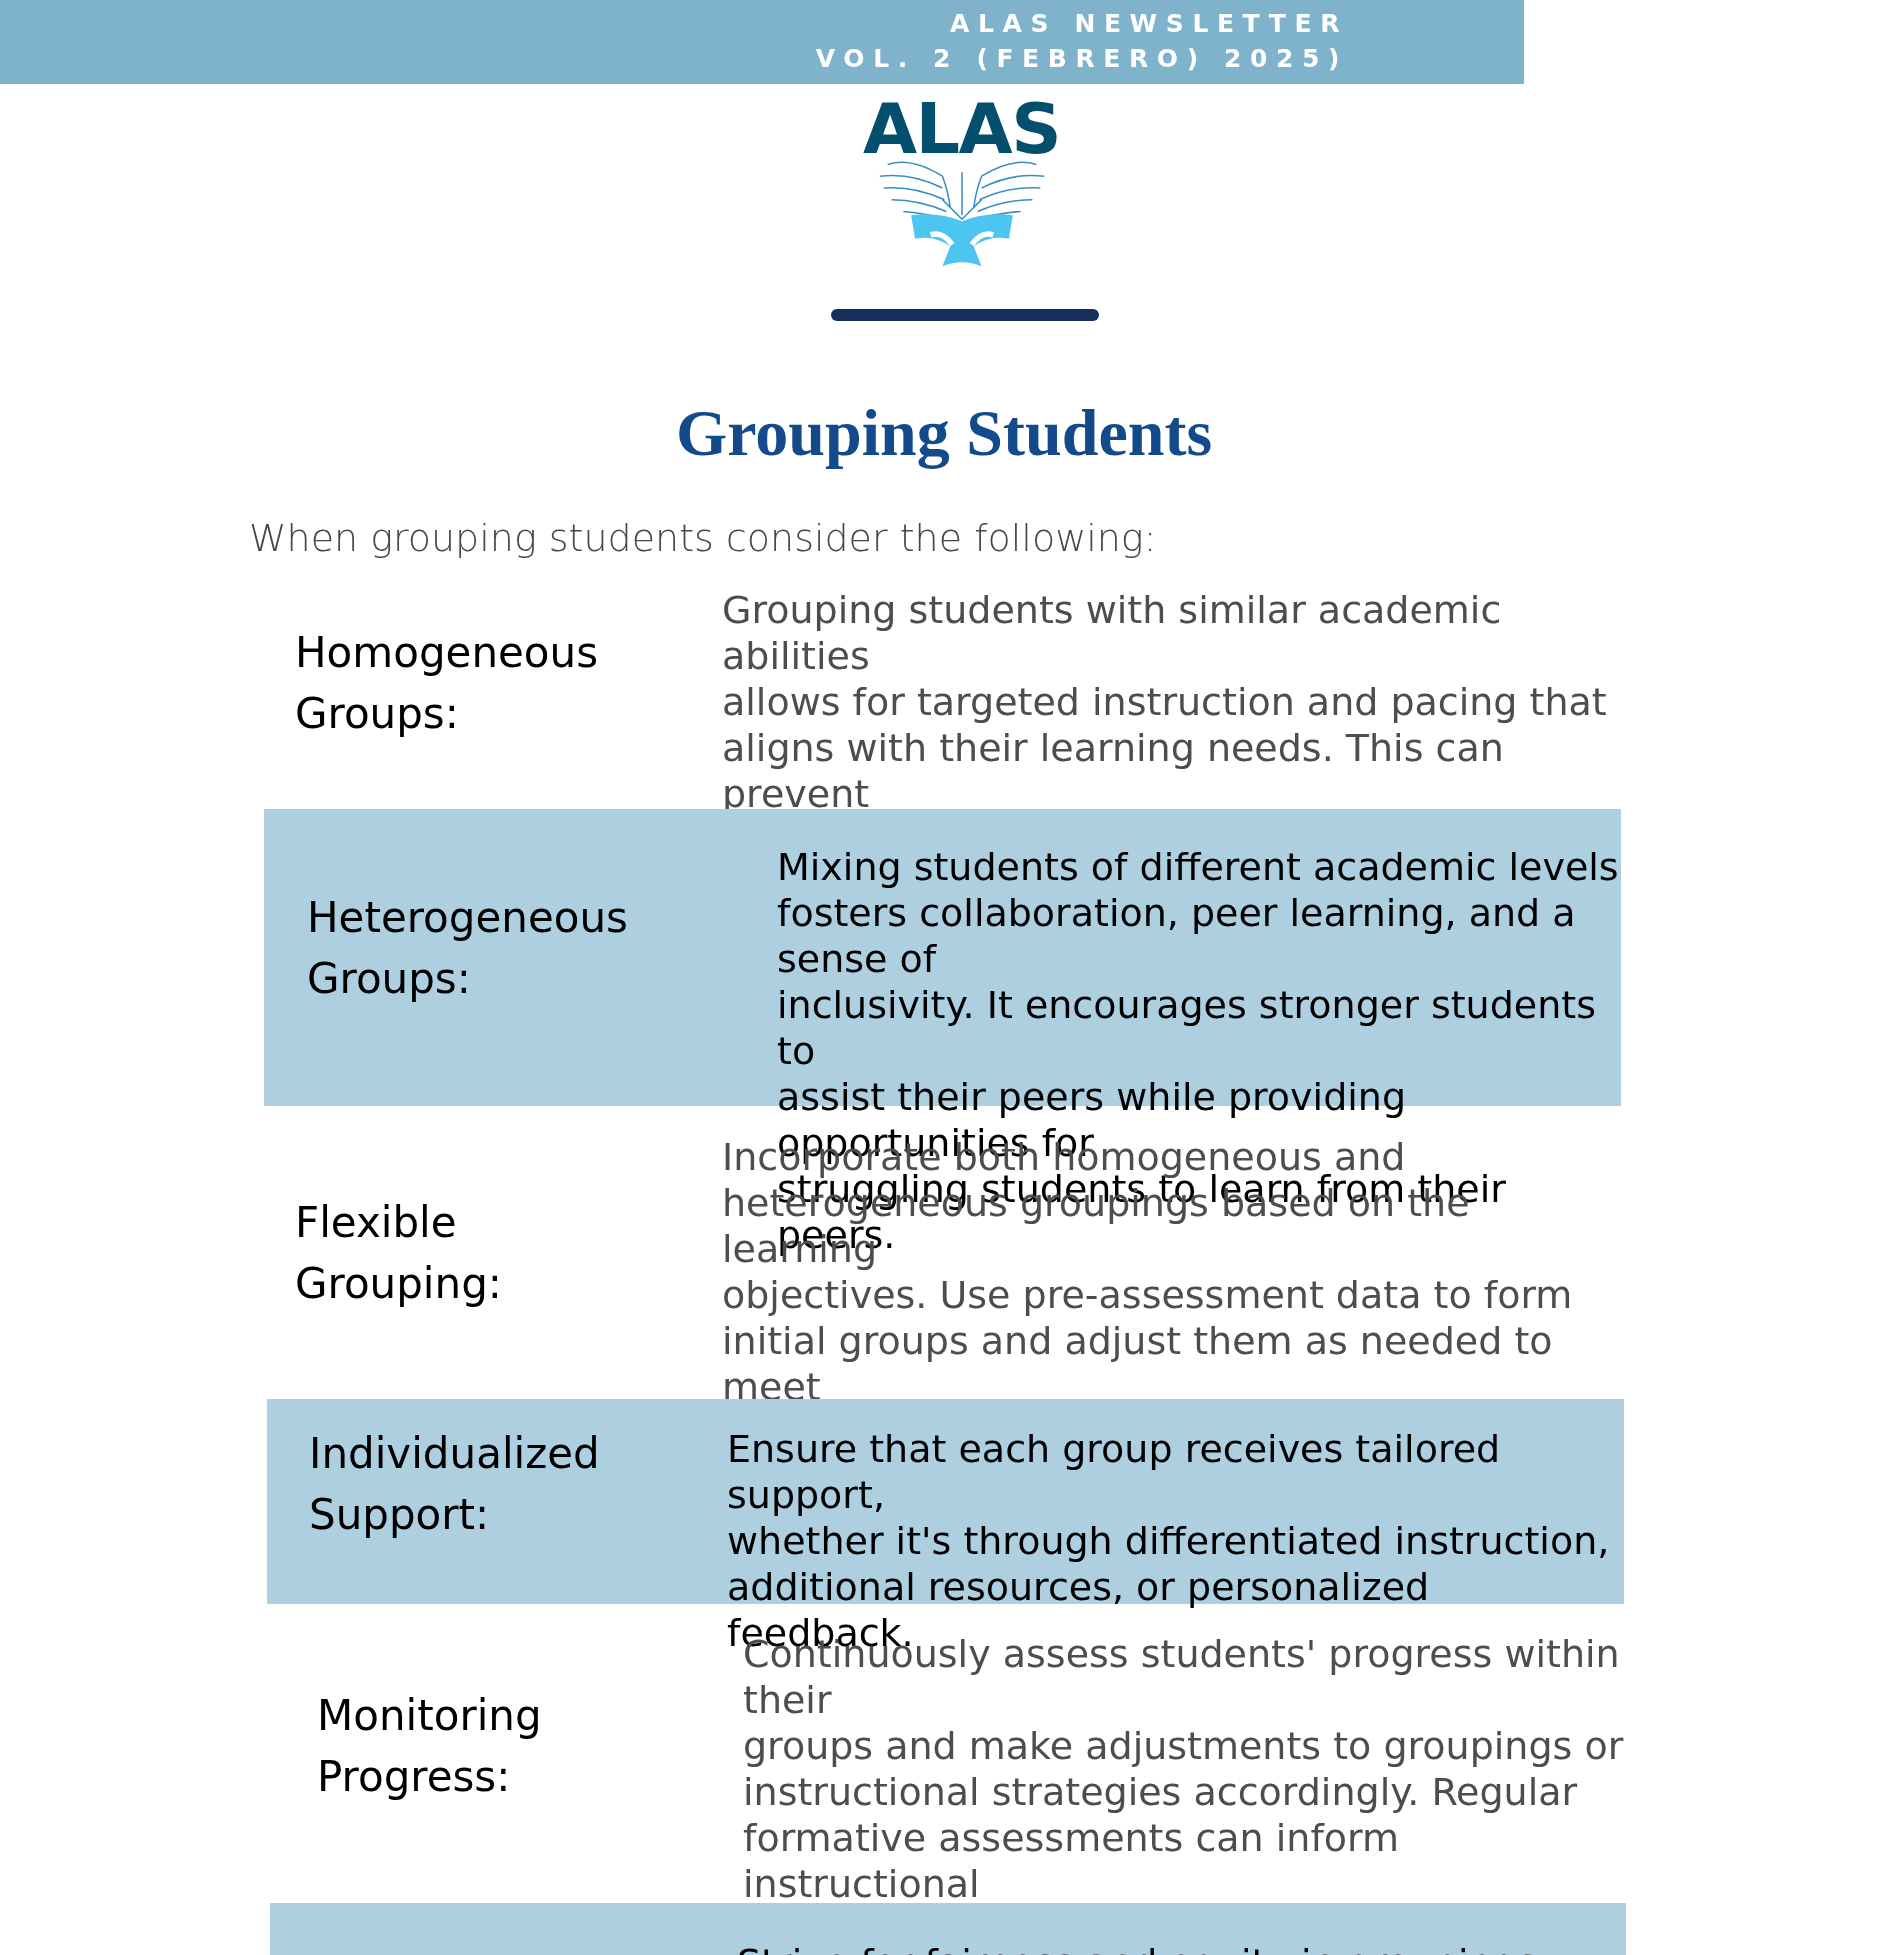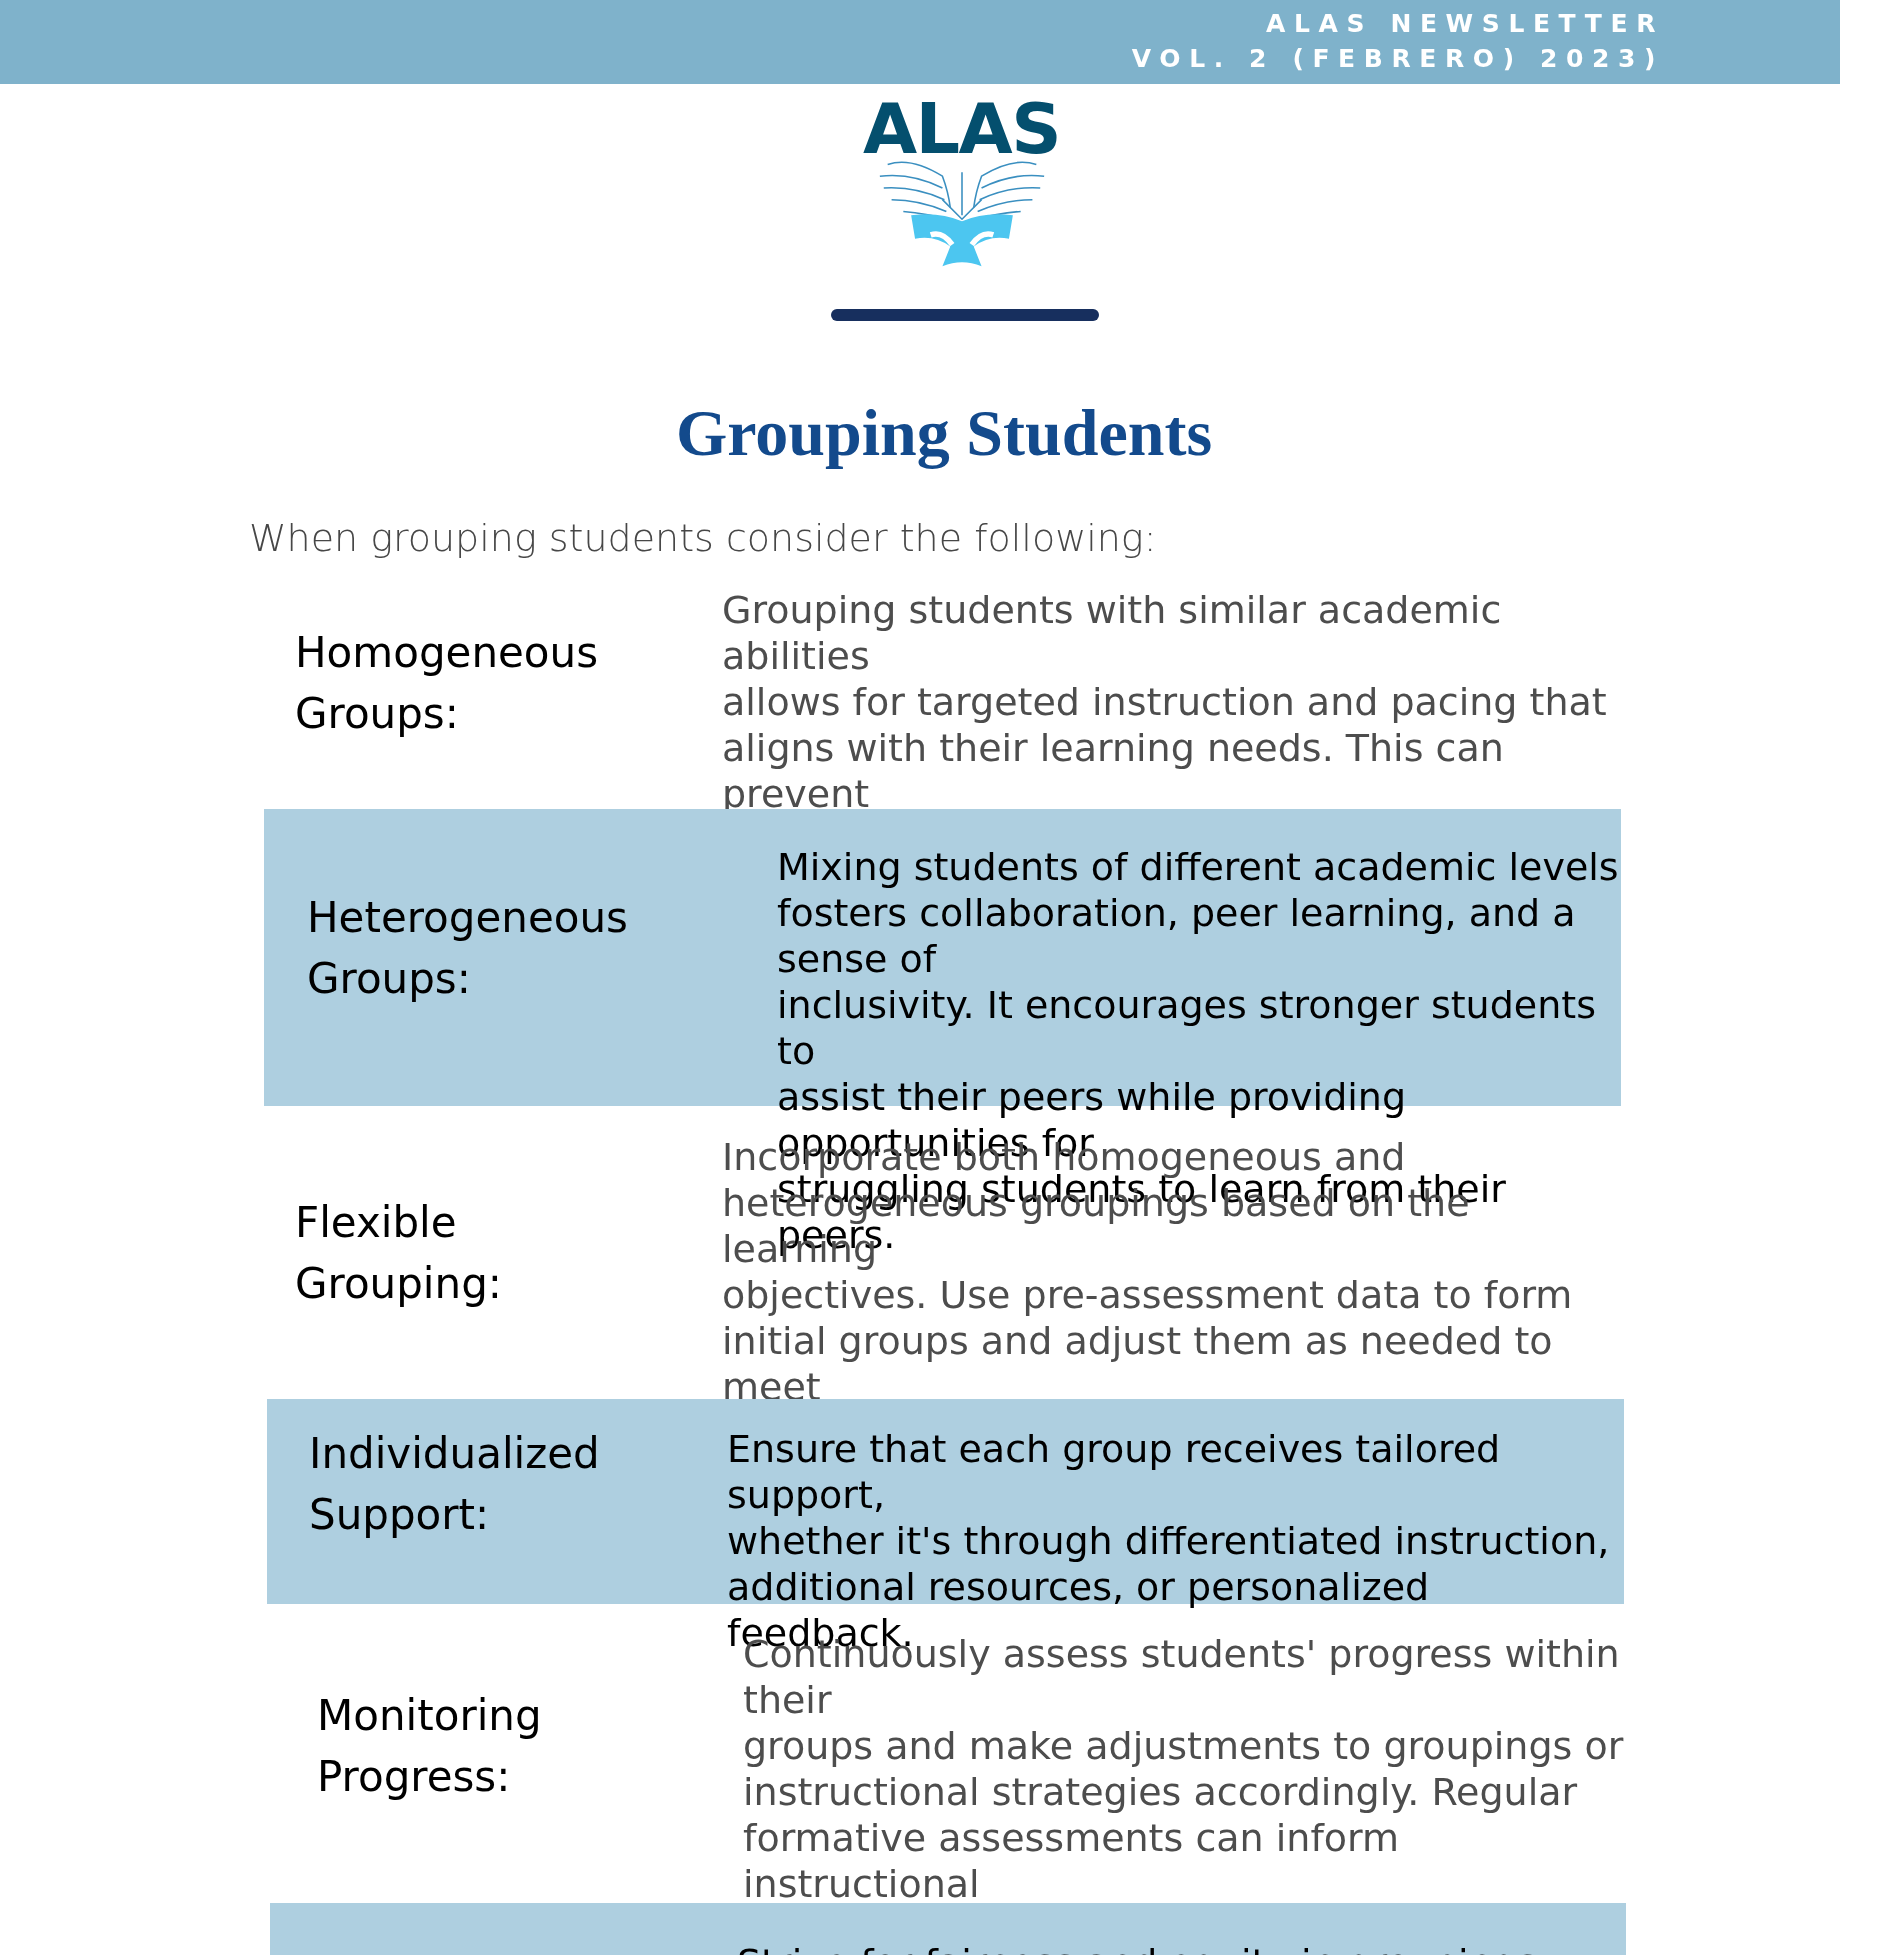--- a/index.html
+++ b/index.html
@@ -1,18 +1,18 @@
 <!DOCTYPE html>
 <html style="font-size:6.3px"><head>
 <meta charset="utf-8">
 <style>
   html, body { margin: 0; padding: 0; background: #ffffff; }
   body { width: 1888px; height: 2444px; position: relative; overflow: hidden; font-family: "Liberation Sans", sans-serif; }
 
-  .top-banner { position: absolute; left: 0; top: 0; width: 1840px; height: 84px; background: #7fb2cb; }
+  .top-banner { position: absolute; left: 0; top: 0; width: 1524px; height: 84px; background: #7fb2cb; }
   .banner-line { position: absolute; right: 176px; color: #ffffff; font-family: "DejaVu Sans", sans-serif; font-weight: bold; font-size: 25px; letter-spacing: 8.6px; white-space: nowrap; }
   .banner-line.l1 { top: 8.6px; }
   .banner-line.l2 { top: 44px; }
 
   .logo { position: absolute; left: 860px; top: 94px; width: 203px; height: 196px; }
   .logo-word { position: absolute; left: 0; top: 0; width: 203px; text-align: center; font-family: "DejaVu Sans", sans-serif; font-weight: bold; font-size: 70px; color: #044f6e; letter-spacing: -1.6px; line-height: 70px; }
   .logo-art { position: absolute; left: 3.9px; top: 47px; width: 196px; height: 133px; }
   .logo-tagline { position: absolute; left: 0; top: 176px; width: 203px; text-align: center; font-family: "DejaVu Sans", sans-serif; font-weight: bold; font-size: 7px; color: #044f6e; letter-spacing: 0.2px; margin-top: 44px; }
   .logo-bar { position: absolute; left: 831px; top: 309px; width: 268px; height: 11.7px; border-radius: 5.9px; background: #172f5e; }
 
@@ -24,21 +24,21 @@
   .row-label { position: absolute; font-family: "DejaVu Sans", sans-serif; font-size: 42px; line-height: 61px; color: #000000; }
   .row-desc { position: absolute; font-family: "DejaVu Sans", sans-serif; font-size: 38px; line-height: 46px; white-space: pre-line; }
   .row:not(.shaded) .row-desc { color: #4d4d4d; }
   .row.shaded .row-desc { color: #000000; }
 </style>
 </head>
 <body>
 
 <div class="top-banner">
   <div class="banner-line l1">ALAS NEWSLETTER</div>
-  <div class="banner-line l2">VOL. 2 (FEBRERO) 2023)</div>
+  <div class="banner-line l2">VOL. 2 (FEBRERO) 2025)</div>
 </div>
 
 <div class="logo">
   <div class="logo-word">ALAS</div>
   <svg class="logo-art" viewBox="0 0 500 340">
     <g fill="none" stroke="#3a8fc0" stroke-width="4">
       <path d="M60 60 Q120 40 200 90 Q215 130 220 170"></path>
       <path d="M40 90 Q120 80 200 120"></path>
       <path d="M50 120 Q130 115 205 150"></path>
       <path d="M70 150 Q140 150 210 180"></path>

